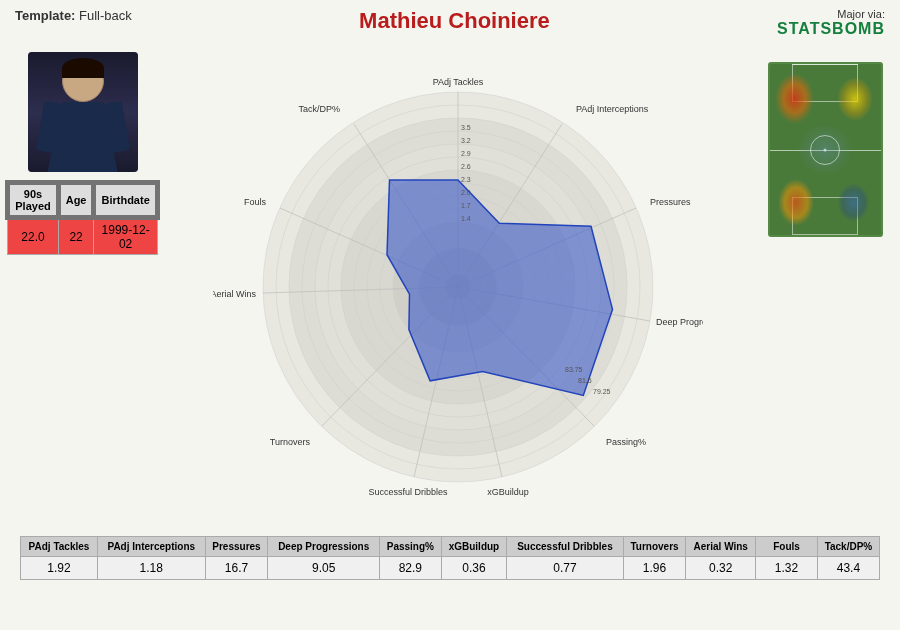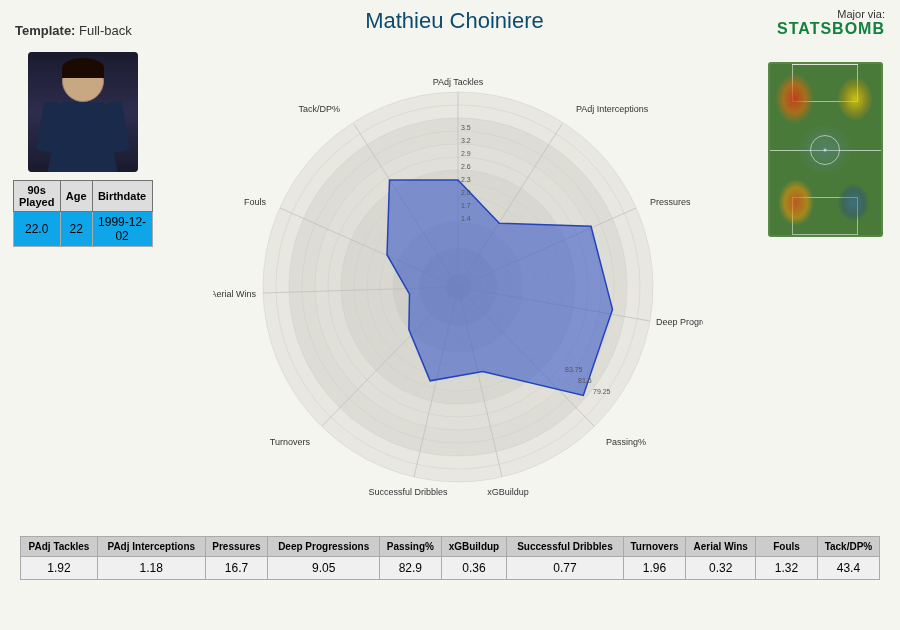--- a/index.html
+++ b/index.html
@@ -21,32 +21,31 @@
     .header {
       display: flex;
       justify-content: space-between;
       align-items: flex-start;
       padding: 8px 15px 4px 15px;
     }
     .header-left {
       font-size: 13px;
       color: #333;
       font-weight: normal;
-      margin-top: 15px;
     }
     .header-left strong {
       font-weight: bold;
     }
     .header-center {
       text-align: center;
     }
     .player-name {
       font-size: 22px;
-      font-weight: normal;
-      color: #0c4a6e;
+      font-weight: bold;
+      color: #b91c1c;
     }
     .player-sub {
       font-size: 14px;
       color: #2255aa;
     }
     .header-right {
       text-align: right;
       font-size: 11px;
       color: #333;
     }
@@ -98,28 +97,28 @@
       position: relative;
     }
     .player-stats-table {
       width: 140px;
       border-collapse: collapse;
       margin-top: 8px;
       font-size: 11px;
     }
     .player-stats-table th {
       background: #ddd;
-      border: 1px solid #737373;
+      border: 5px solid #737373;
       padding: 3px 5px;
       text-align: center;
       font-weight: bold;
       font-size: 11px;
     }
     .player-stats-table td {
-      background: #0ea5e9;
+      background: #ef4444;
       border: 1px solid #aaa;
       padding: 3px 5px;
       text-align: center;
       font-size: 12px;
     }
 
     
     .center-radar {
       flex: 1;
       display: flex;

